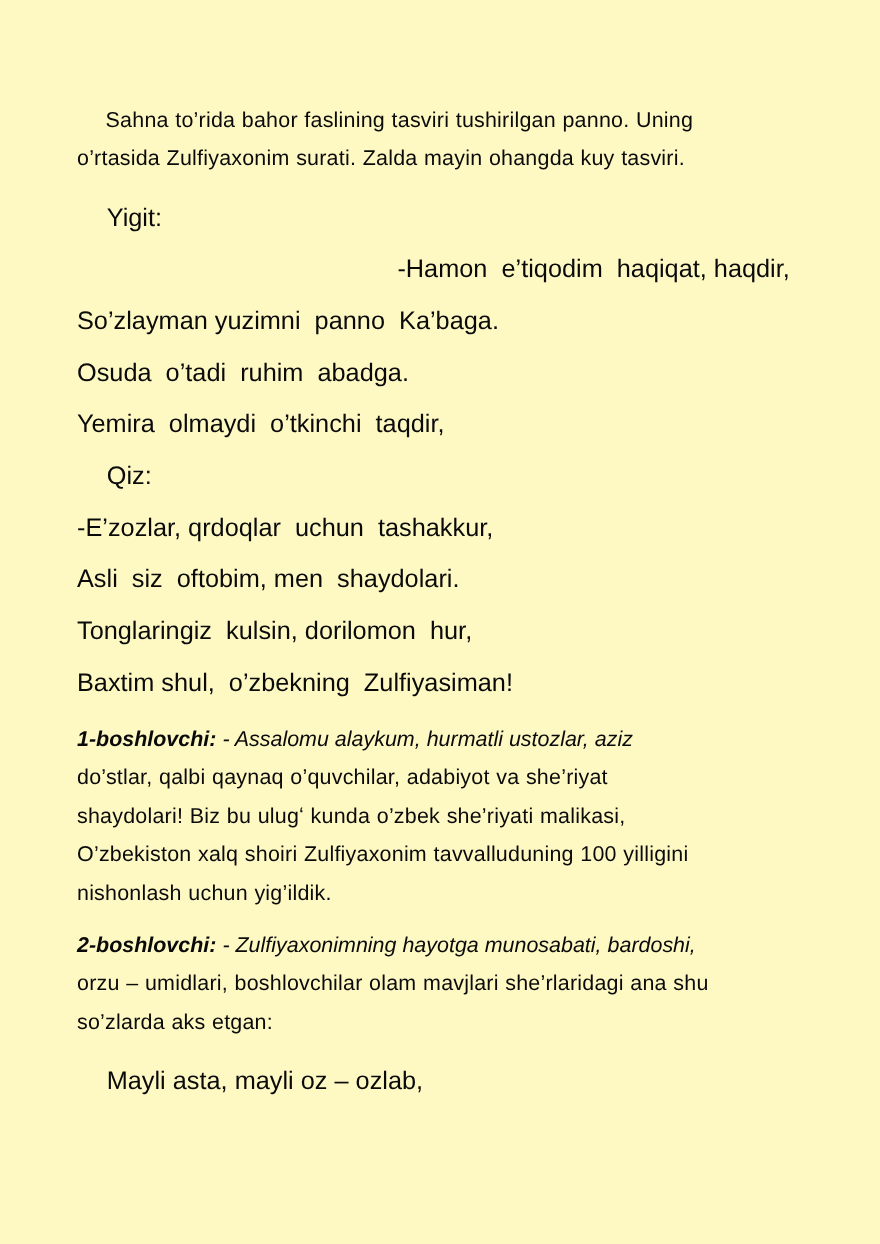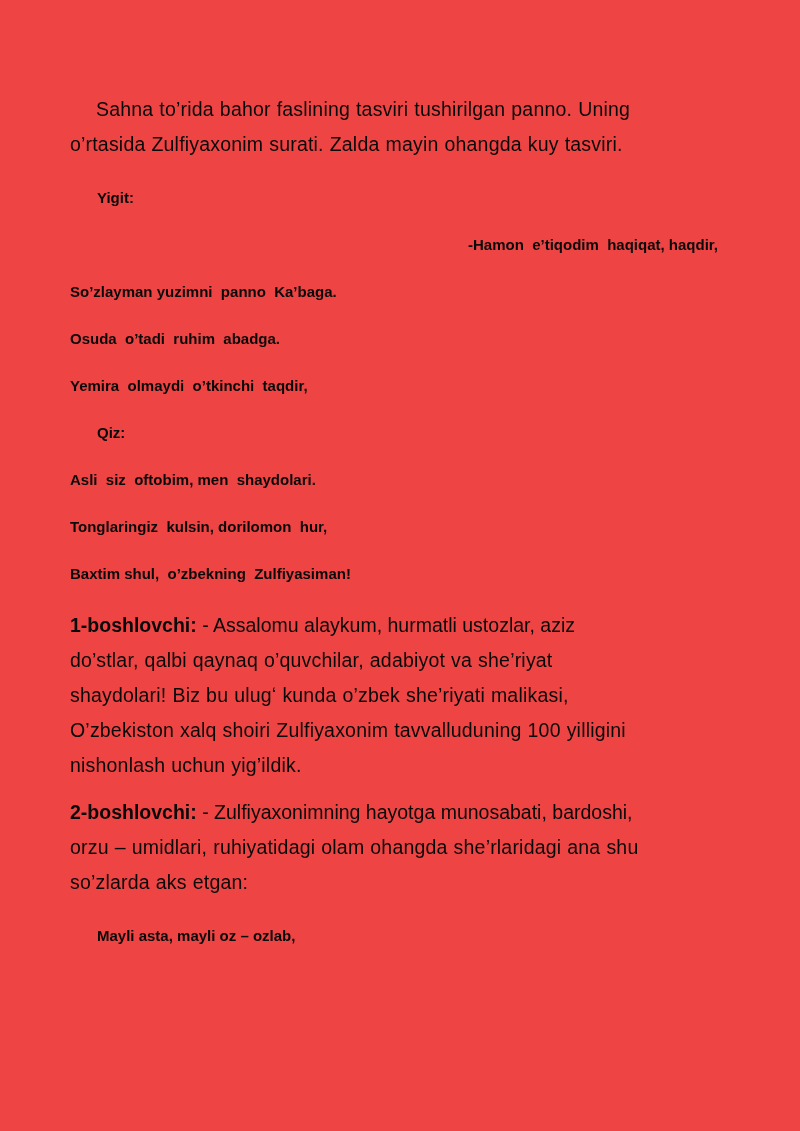--- a/index.html
+++ b/index.html
@@ -9,21 +9,21 @@
     background: #ffffff;
   }
   body {
     font-family: "Liberation Sans", sans-serif;
     color: #0a0a0a;
   }
   .page {
     position: relative;
     width: 800px;
     height: 1131px;
-    background: #ef4444;
+    background: #fef9c3;
     overflow: hidden;
     box-sizing: border-box;
   }
   .content {
     position: absolute;
     left: 70px;
     top: 92px;
     width: 648px;
   }
 
@@ -37,22 +37,22 @@
     word-spacing: 0.02em;
     text-align: left;
   }
   .para .indent {
     display: inline-block;
     width: 26px;
   }
 
   
   .verse {
-    font-size: 15px;
-    font-weight: 700;
+    font-size: 23px;
+    font-weight: 400;
     line-height: 47px;
     margin: 0;
     white-space: pre;
   }
   .verse.indent-sm {
     padding-left: 27px;
   }
   .verse.indent-xs {
     padding-left: 5px;
     text-align: right;
@@ -62,20 +62,21 @@
   .gap-after-intro { height: 12px; }
   .gap-before-lead { height: 11px; }
   .gap-between-lead { height: 12px; }
   .gap-before-final { height: 12px; }
 
   .block-leader {
     font-size: 19.5px;
     line-height: 35px;
     margin: 0;
     font-weight: 400;
+    font-style: italic;
   }
   .block-leader .lead-name {
     font-weight: 700;
   }
 </style>
 </head>
 <body>
 
 <div class="page">
   <div class="content">
@@ -90,40 +91,41 @@
     <div>
       <p class="verse indent-sm">Yigit:</p>
       <p class="verse indent-xs"> -Hamon  e’tiqodim  haqiqat, haqdir,</p>
       <p class="verse">So’zlayman yuzimni  panno  Ka’baga.</p>
       <p class="verse">Osuda  o’tadi  ruhim  abadga.</p>
       <p class="verse">Yemira  olmaydi  o’tkinchi  taqdir,</p>
     </div>
 
     <div>
       <p class="verse indent-sm">Qiz:</p>
+      <p class="verse">-E’zozlar, qrdoqlar  uchun  tashakkur,</p>
       <p class="verse">Asli  siz  oftobim, men  shaydolari.</p>
       <p class="verse">Tonglaringiz  kulsin, dorilomon  hur,</p>
       <p class="verse">Baxtim shul,  o’zbekning  Zulfiyasiman!</p>
     </div>
 
     <div class="gap-before-lead"></div>
 
     <div>
       <p class="block-leader"><span class="indent"></span><span class="lead-name">1-boshlovchi:</span><span> - Assalomu alaykum, hurmatli ustozlar, aziz</span></p>
       <p class="para">do’stlar, qalbi qaynaq o’quvchilar, adabiyot va she’riyat</p>
       <p class="para">shaydolari! Biz bu ulugʻ kunda o’zbek she’riyati malikasi,</p>
       <p class="para">O’zbekiston xalq shoiri Zulfiyaxonim  tavvalluduning  100 yilligini</p>
       <p class="para">nishonlash uchun yig’ildik.</p>
     </div>
 
     <div class="gap-between-lead"></div>
 
     <div>
       <p class="block-leader"><span class="indent"></span><span class="lead-name">2-boshlovchi:</span><span> - Zulfiyaxonimning hayotga munosabati, bardoshi,</span></p>
-      <p class="para">orzu – umidlari, ruhiyatidagi olam ohangda she’rlaridagi ana shu</p>
+      <p class="para">orzu – umidlari, boshlovchilar olam mavjlari she’rlaridagi ana shu</p>
       <p class="para">so’zlarda aks etgan:</p>
     </div>
 
     <div class="gap-before-final"></div>
 
     <div>
       <p class="verse indent-sm">Mayli asta, mayli oz – ozlab,</p>
     </div>
 
   </div>

